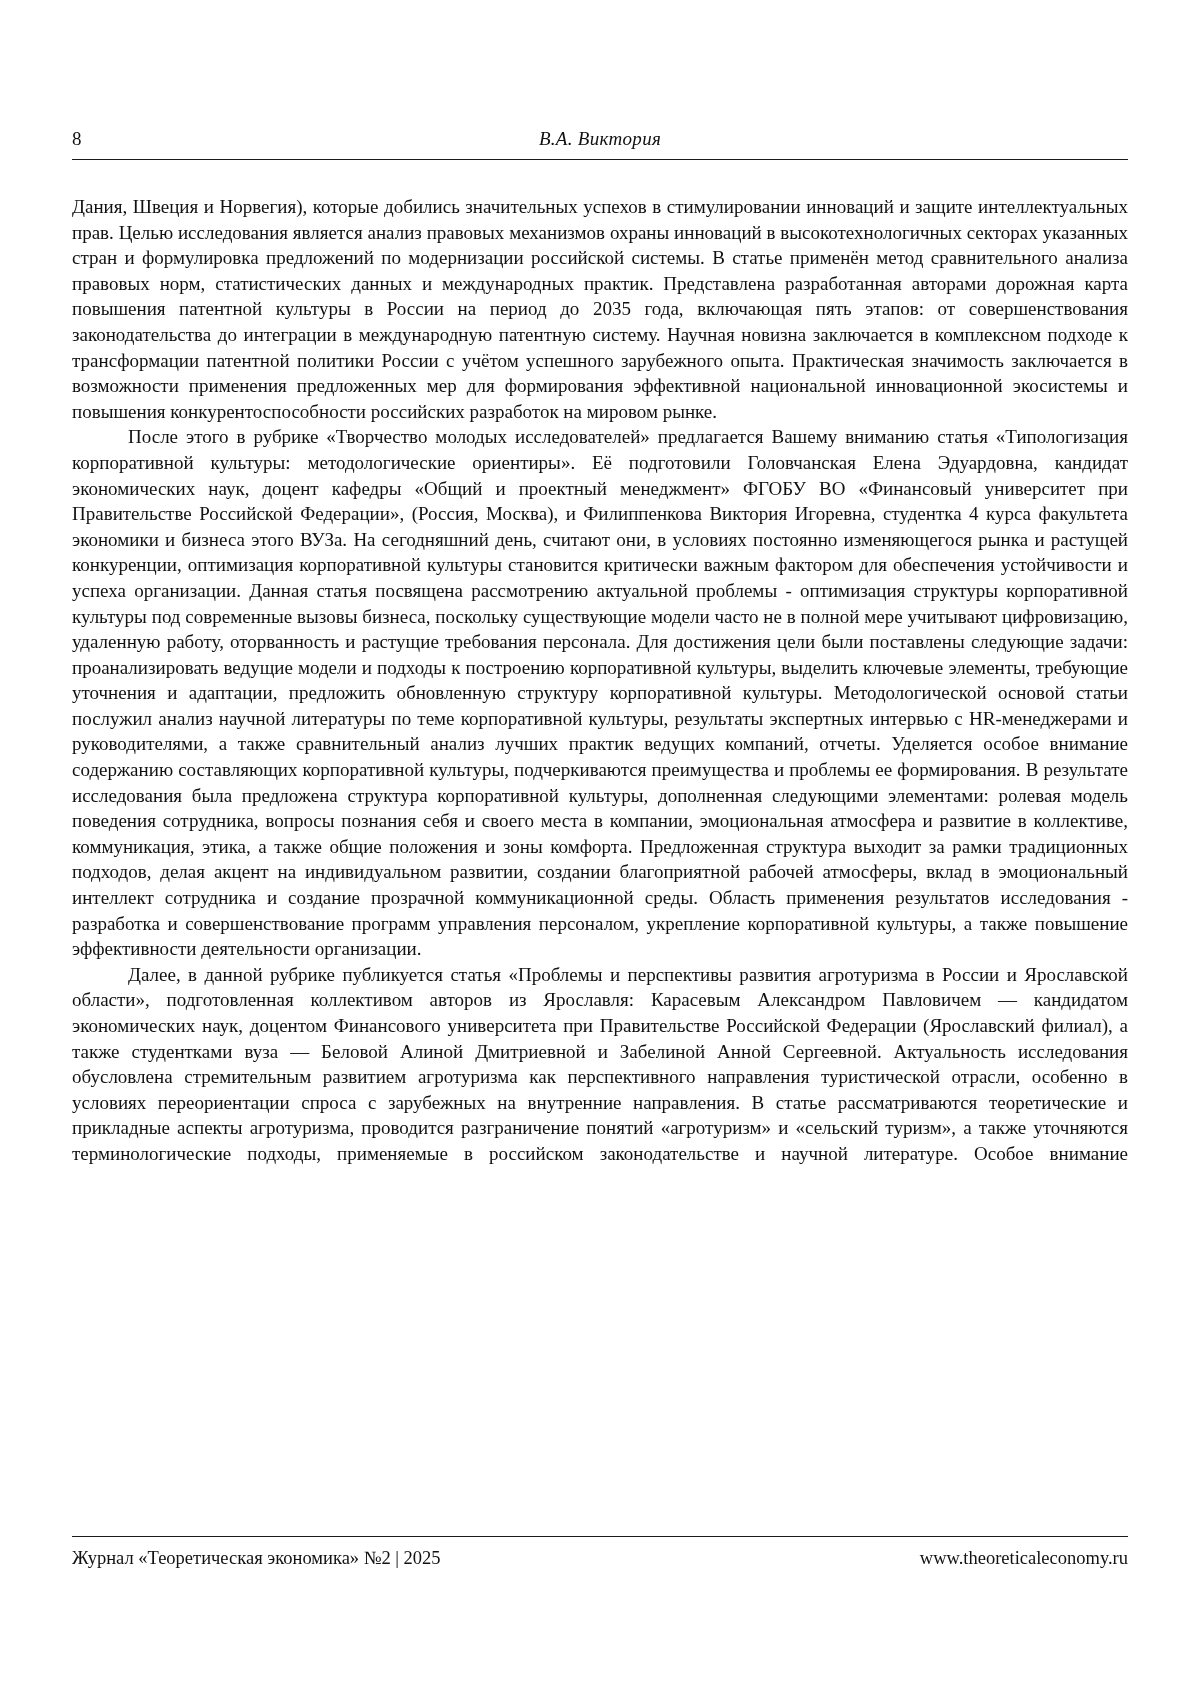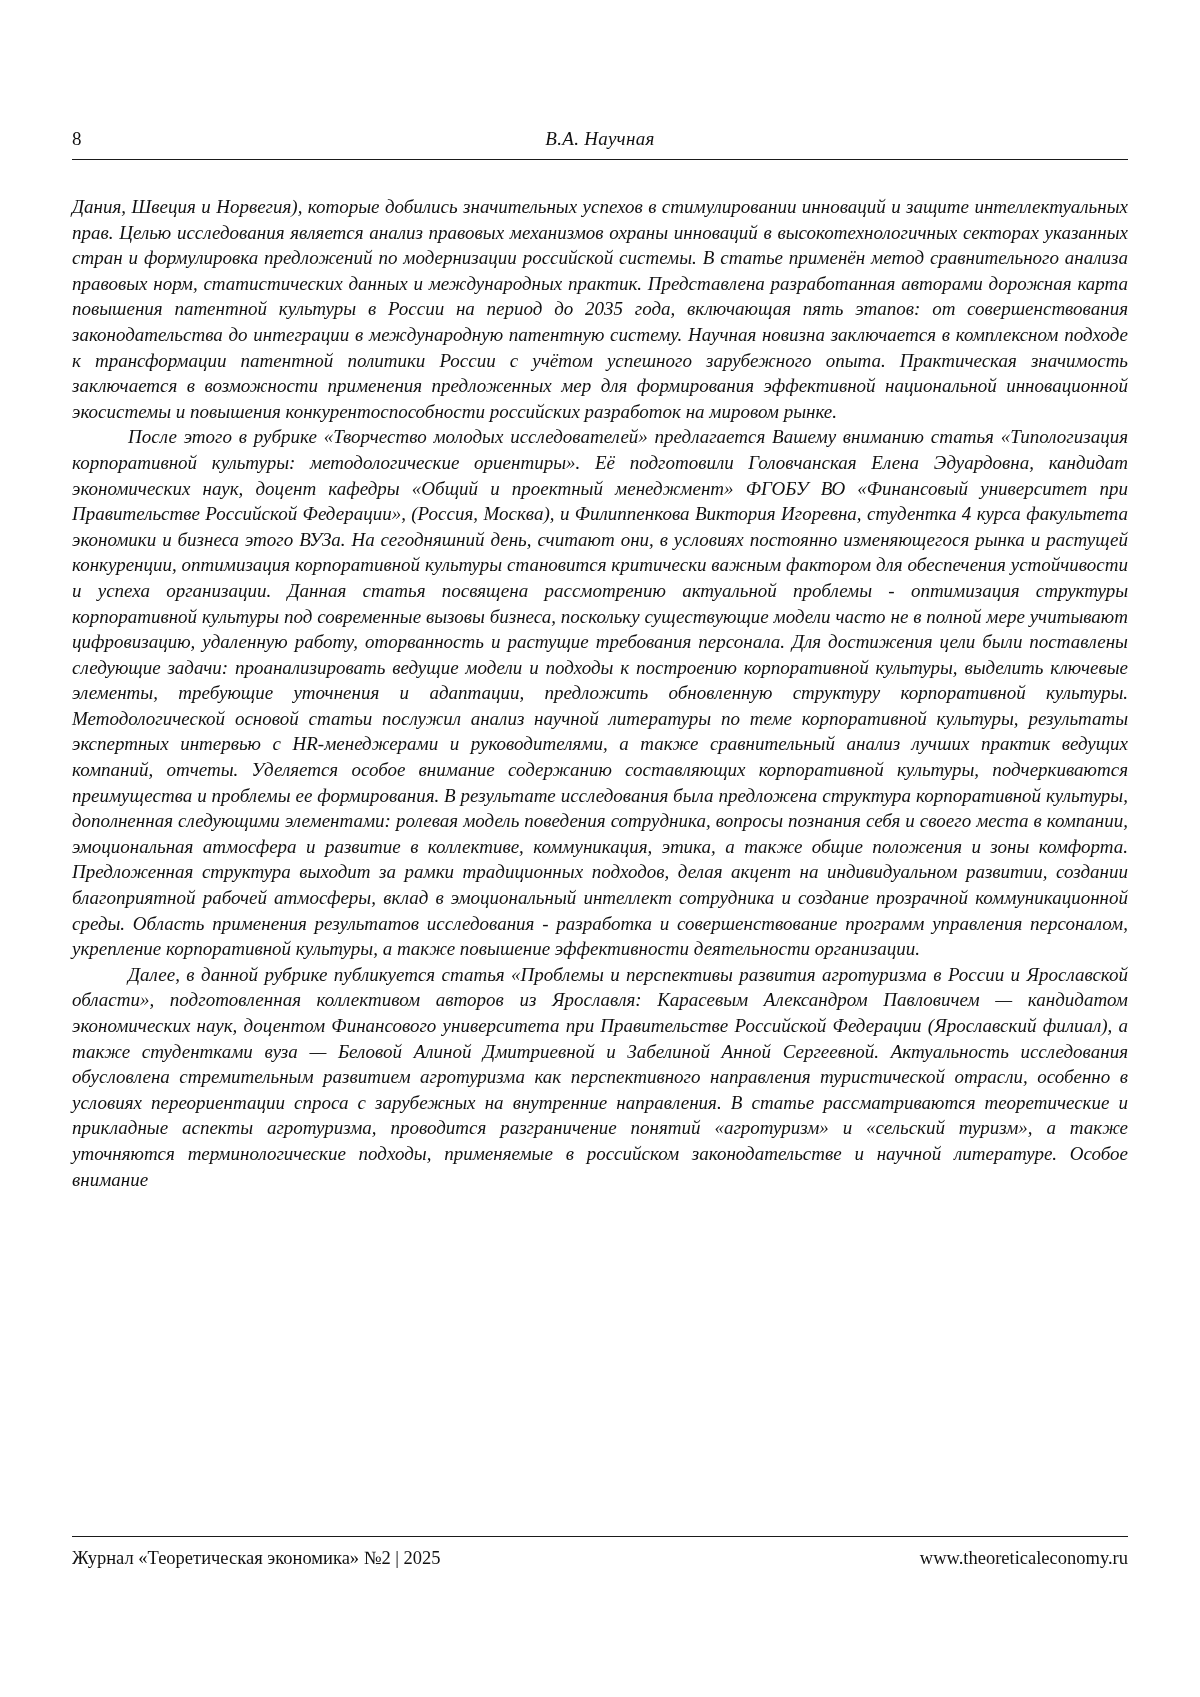--- a/index.html
+++ b/index.html
@@ -34,21 +34,21 @@
   .header .running-title {
     font-style: italic;
     letter-spacing: 0.3px;
   }
   .content {
     margin-top: 34px;
     font-size: 19px;
     line-height: 25.6px;
     text-align: justify;
   }
-  .content p { margin: 0; font-style: italic; }
+  .content p { margin: 0; }
   .content p.indent { text-indent: 56px; }
   .content p.flush-last { text-align-last: justify; }
   .footer {
     position: absolute;
     left: 72px;
     right: 72px;
     bottom: 128px;
     border-top: 1.5px solid #1a1a1a;
     padding-top: 11px;
     display: flex;
@@ -58,21 +58,21 @@
     gap: 28px;
   }
 </style>
 </head>
 <body>
 
 <div class="page">
 
   <div class="header">
     <span class="page-number">8</span>
-    <span class="running-title">В.А. Научная</span>
+    <span class="running-title">В.А. Виктория</span>
   </div>
 
   <div class="content">
     <p>Дания, Швеция и Норвегия), которые добились значительных успехов в стимулировании инноваций и защите интеллектуальных прав. Целью исследования является анализ правовых механизмов охраны инноваций в высокотехнологичных секторах указанных стран и формулировка предложений по модернизации российской системы. В статье применён метод сравнительного анализа правовых норм, статистических данных и международных практик. Представлена разработанная авторами дорожная карта повышения патентной культуры в России на период до 2035 года, включающая пять этапов: от совершенствования законодательства до интеграции в международную патентную систему. Научная новизна заключается в комплексном подходе к трансформации патентной политики России с учётом успешного зарубежного опыта. Практическая значимость заключается в возможности применения предложенных мер для формирования эффективной национальной инновационной экосистемы и повышения конкурентоспособности российских разработок на мировом рынке.</p>
     <p class="indent">После этого в рубрике «Творчество молодых исследователей» предлагается Вашему вниманию статья «Типологизация корпоративной культуры: методологические ориентиры». Её подготовили Головчанская Елена Эдуардовна, кандидат экономических наук, доцент кафедры «Общий и проектный менеджмент» ФГОБУ ВО «Финансовый университет при Правительстве Российской Федерации», (Россия, Москва), и Филиппенкова Виктория Игоревна, студентка 4 курса факультета экономики и бизнеса этого ВУЗа. На сегодняшний день, считают они, в условиях постоянно изменяющегося рынка и растущей конкуренции, оптимизация корпоративной культуры становится критически важным фактором для обеспечения устойчивости и успеха организации. Данная статья посвящена рассмотрению актуальной проблемы - оптимизация структуры корпоративной культуры под современные вызовы бизнеса, поскольку существующие модели часто не в полной мере учитывают цифровизацию, удаленную работу, оторванность и растущие требования персонала. Для достижения цели были поставлены следующие задачи: проанализировать ведущие модели и подходы к построению корпоративной культуры, выделить ключевые элементы, требующие уточнения и адаптации, предложить обновленную структуру корпоративной культуры. Методологической основой статьи послужил анализ научной литературы по теме корпоративной культуры, результаты экспертных интервью с HR-менеджерами и руководителями, а также сравнительный анализ лучших практик ведущих компаний, отчеты. Уделяется особое внимание содержанию составляющих корпоративной культуры, подчеркиваются преимущества и проблемы ее формирования. В результате исследования была предложена структура корпоративной культуры, дополненная следующими элементами: ролевая модель поведения сотрудника, вопросы познания себя и своего места в компании, эмоциональная атмосфера и развитие в коллективе, коммуникация, этика, а также общие положения и зоны комфорта. Предложенная структура выходит за рамки традиционных подходов, делая акцент на индивидуальном развитии, создании благоприятной рабочей атмосферы, вклад в эмоциональный интеллект сотрудника и создание прозрачной коммуникационной среды. Область применения результатов исследования - разработка и совершенствование программ управления персоналом, укрепление корпоративной культуры, а также повышение эффективности деятельности организации.</p>
     <p class="indent flush-last">Далее, в данной рубрике публикуется статья «Проблемы и перспективы развития агротуризма в России и Ярославской области», подготовленная коллективом авторов из Ярославля: Карасевым Александром Павловичем — кандидатом экономических наук, доцентом Финансового университета при Правительстве Российской Федерации (Ярославский филиал), а также студентками вуза — Беловой Алиной Дмитриевной и Забелиной Анной Сергеевной. Актуальность исследования обусловлена стремительным развитием агротуризма как перспективного направления туристической отрасли, особенно в условиях переориентации спроса с зарубежных на внутренние направления. В статье рассматриваются теоретические и прикладные аспекты агротуризма, проводится разграничение понятий «агротуризм» и «сельский туризм», а также уточняются терминологические подходы, применяемые в российском законодательстве и научной литературе. Особое внимание</p>
   </div>
 
   <div class="footer">
     <span>Журнал «Теоретическая экономика» №2 | 2025</span>

